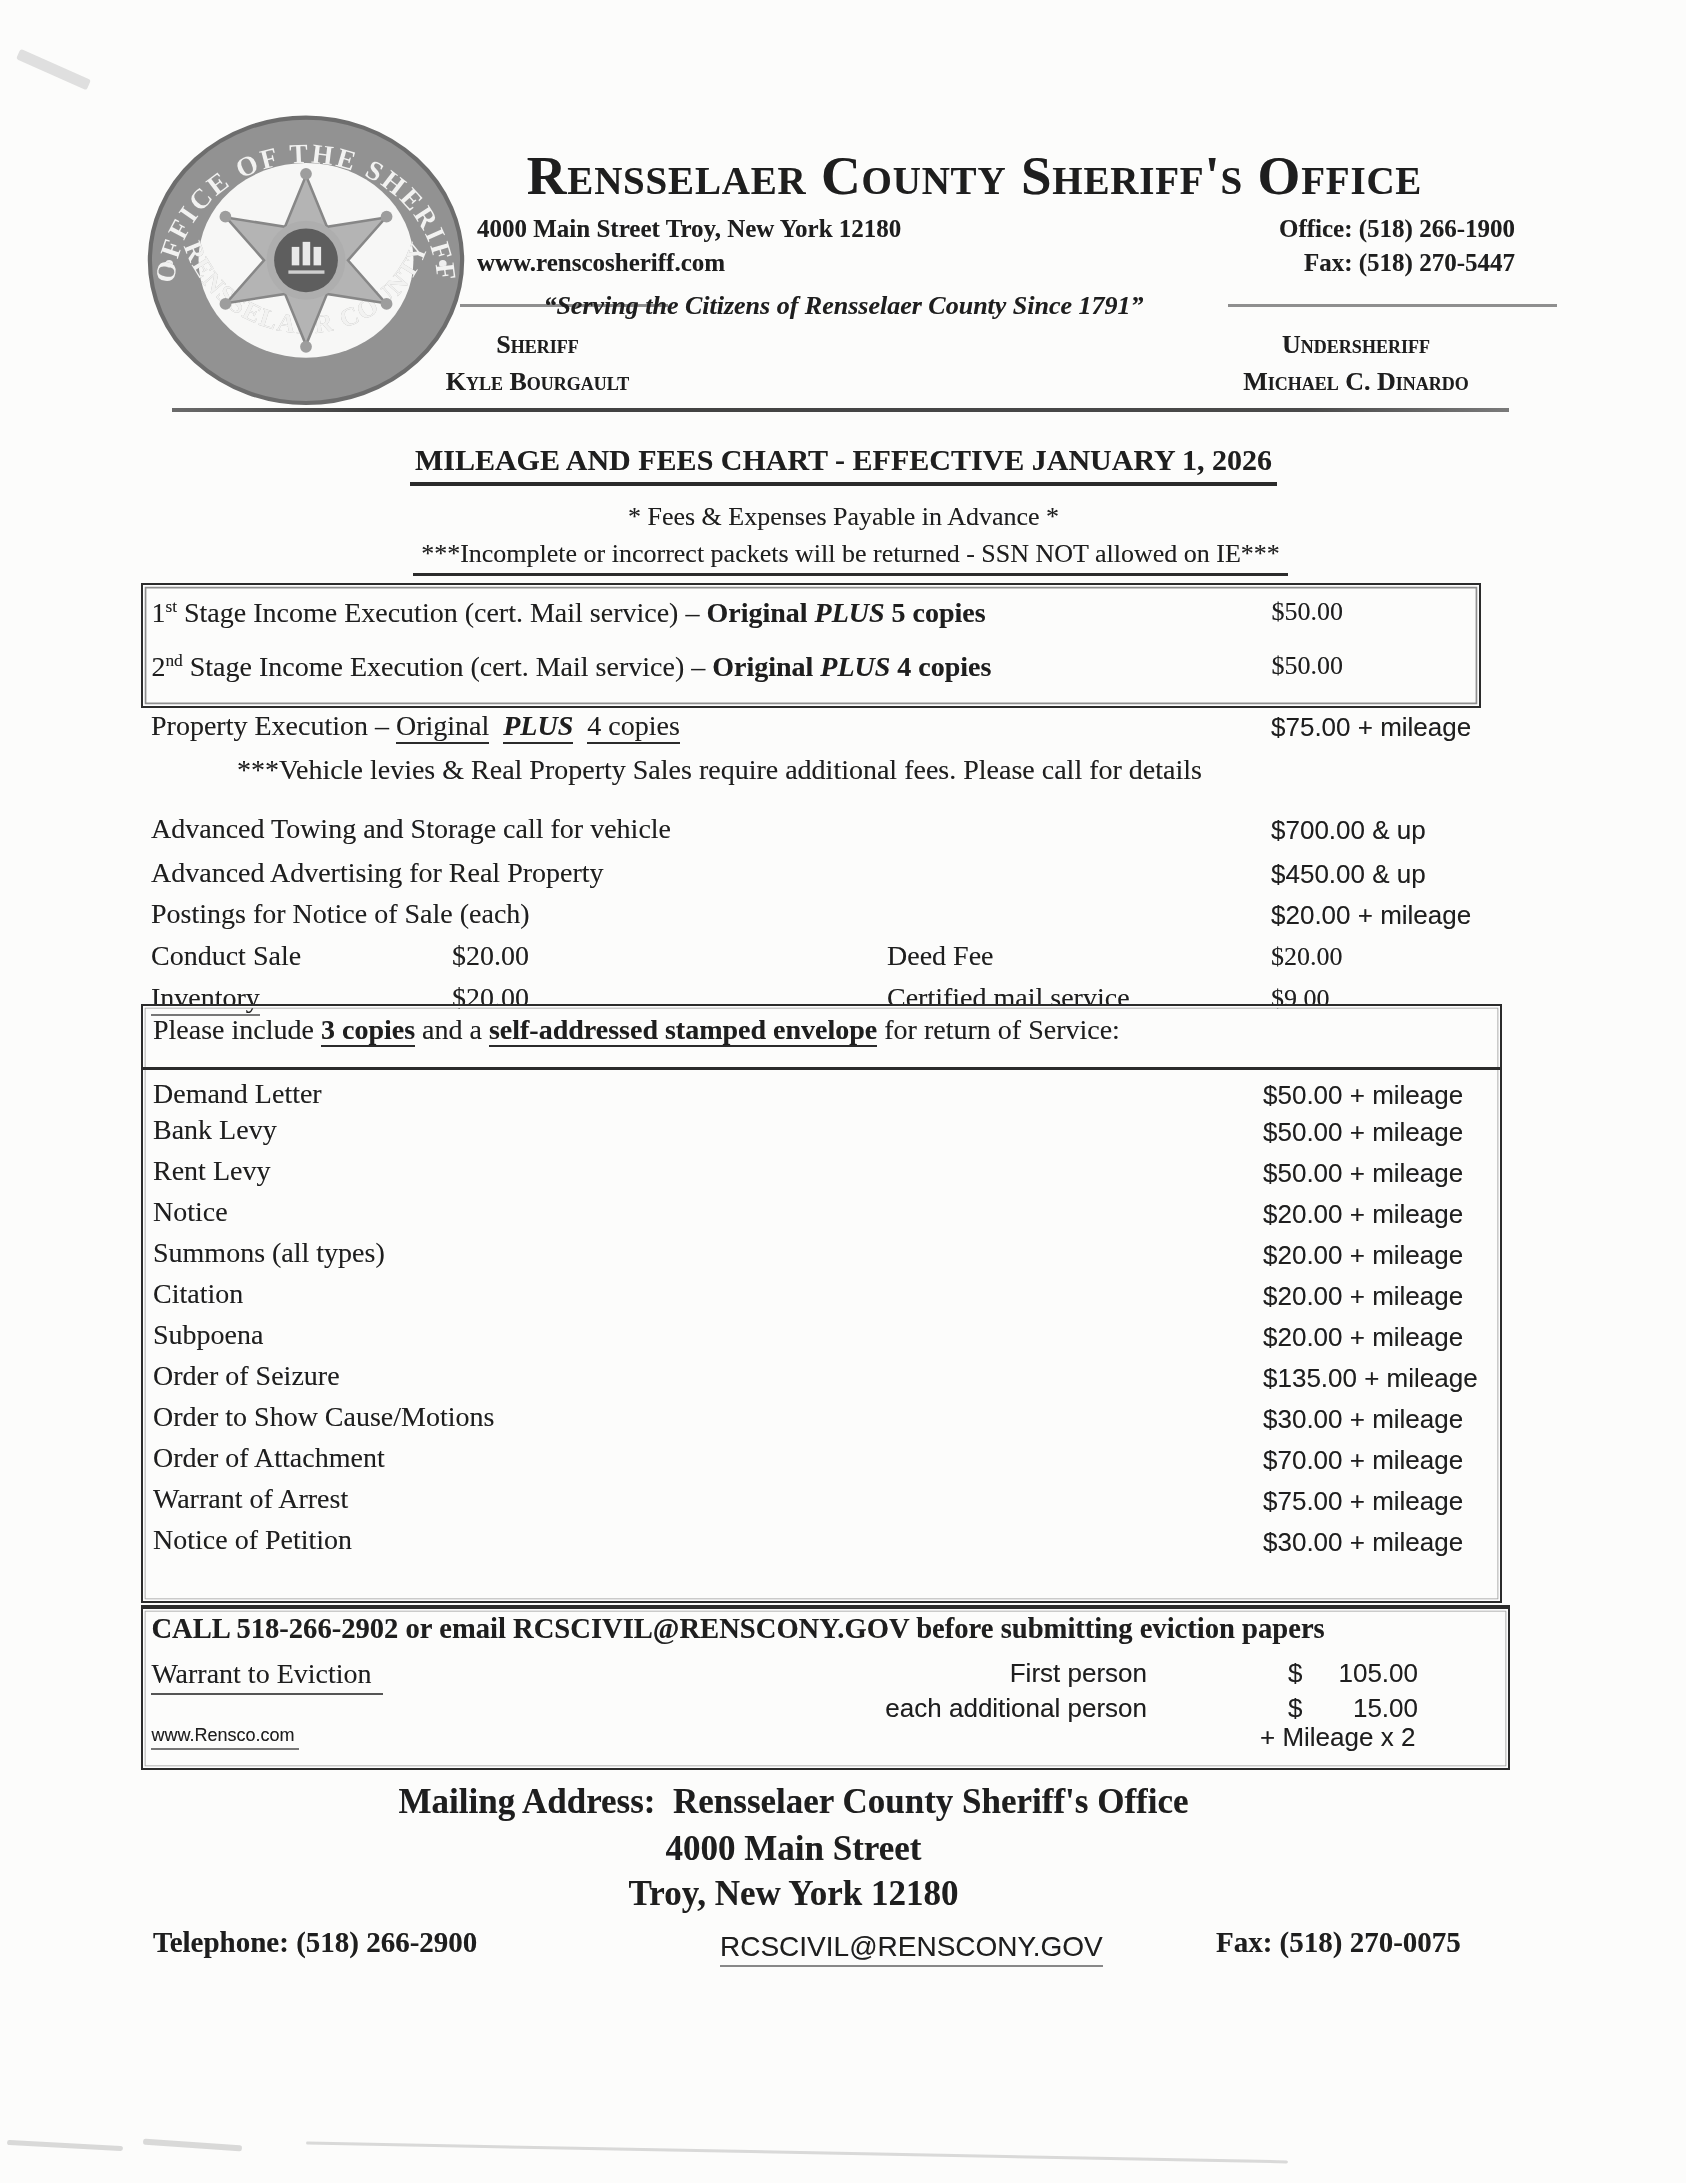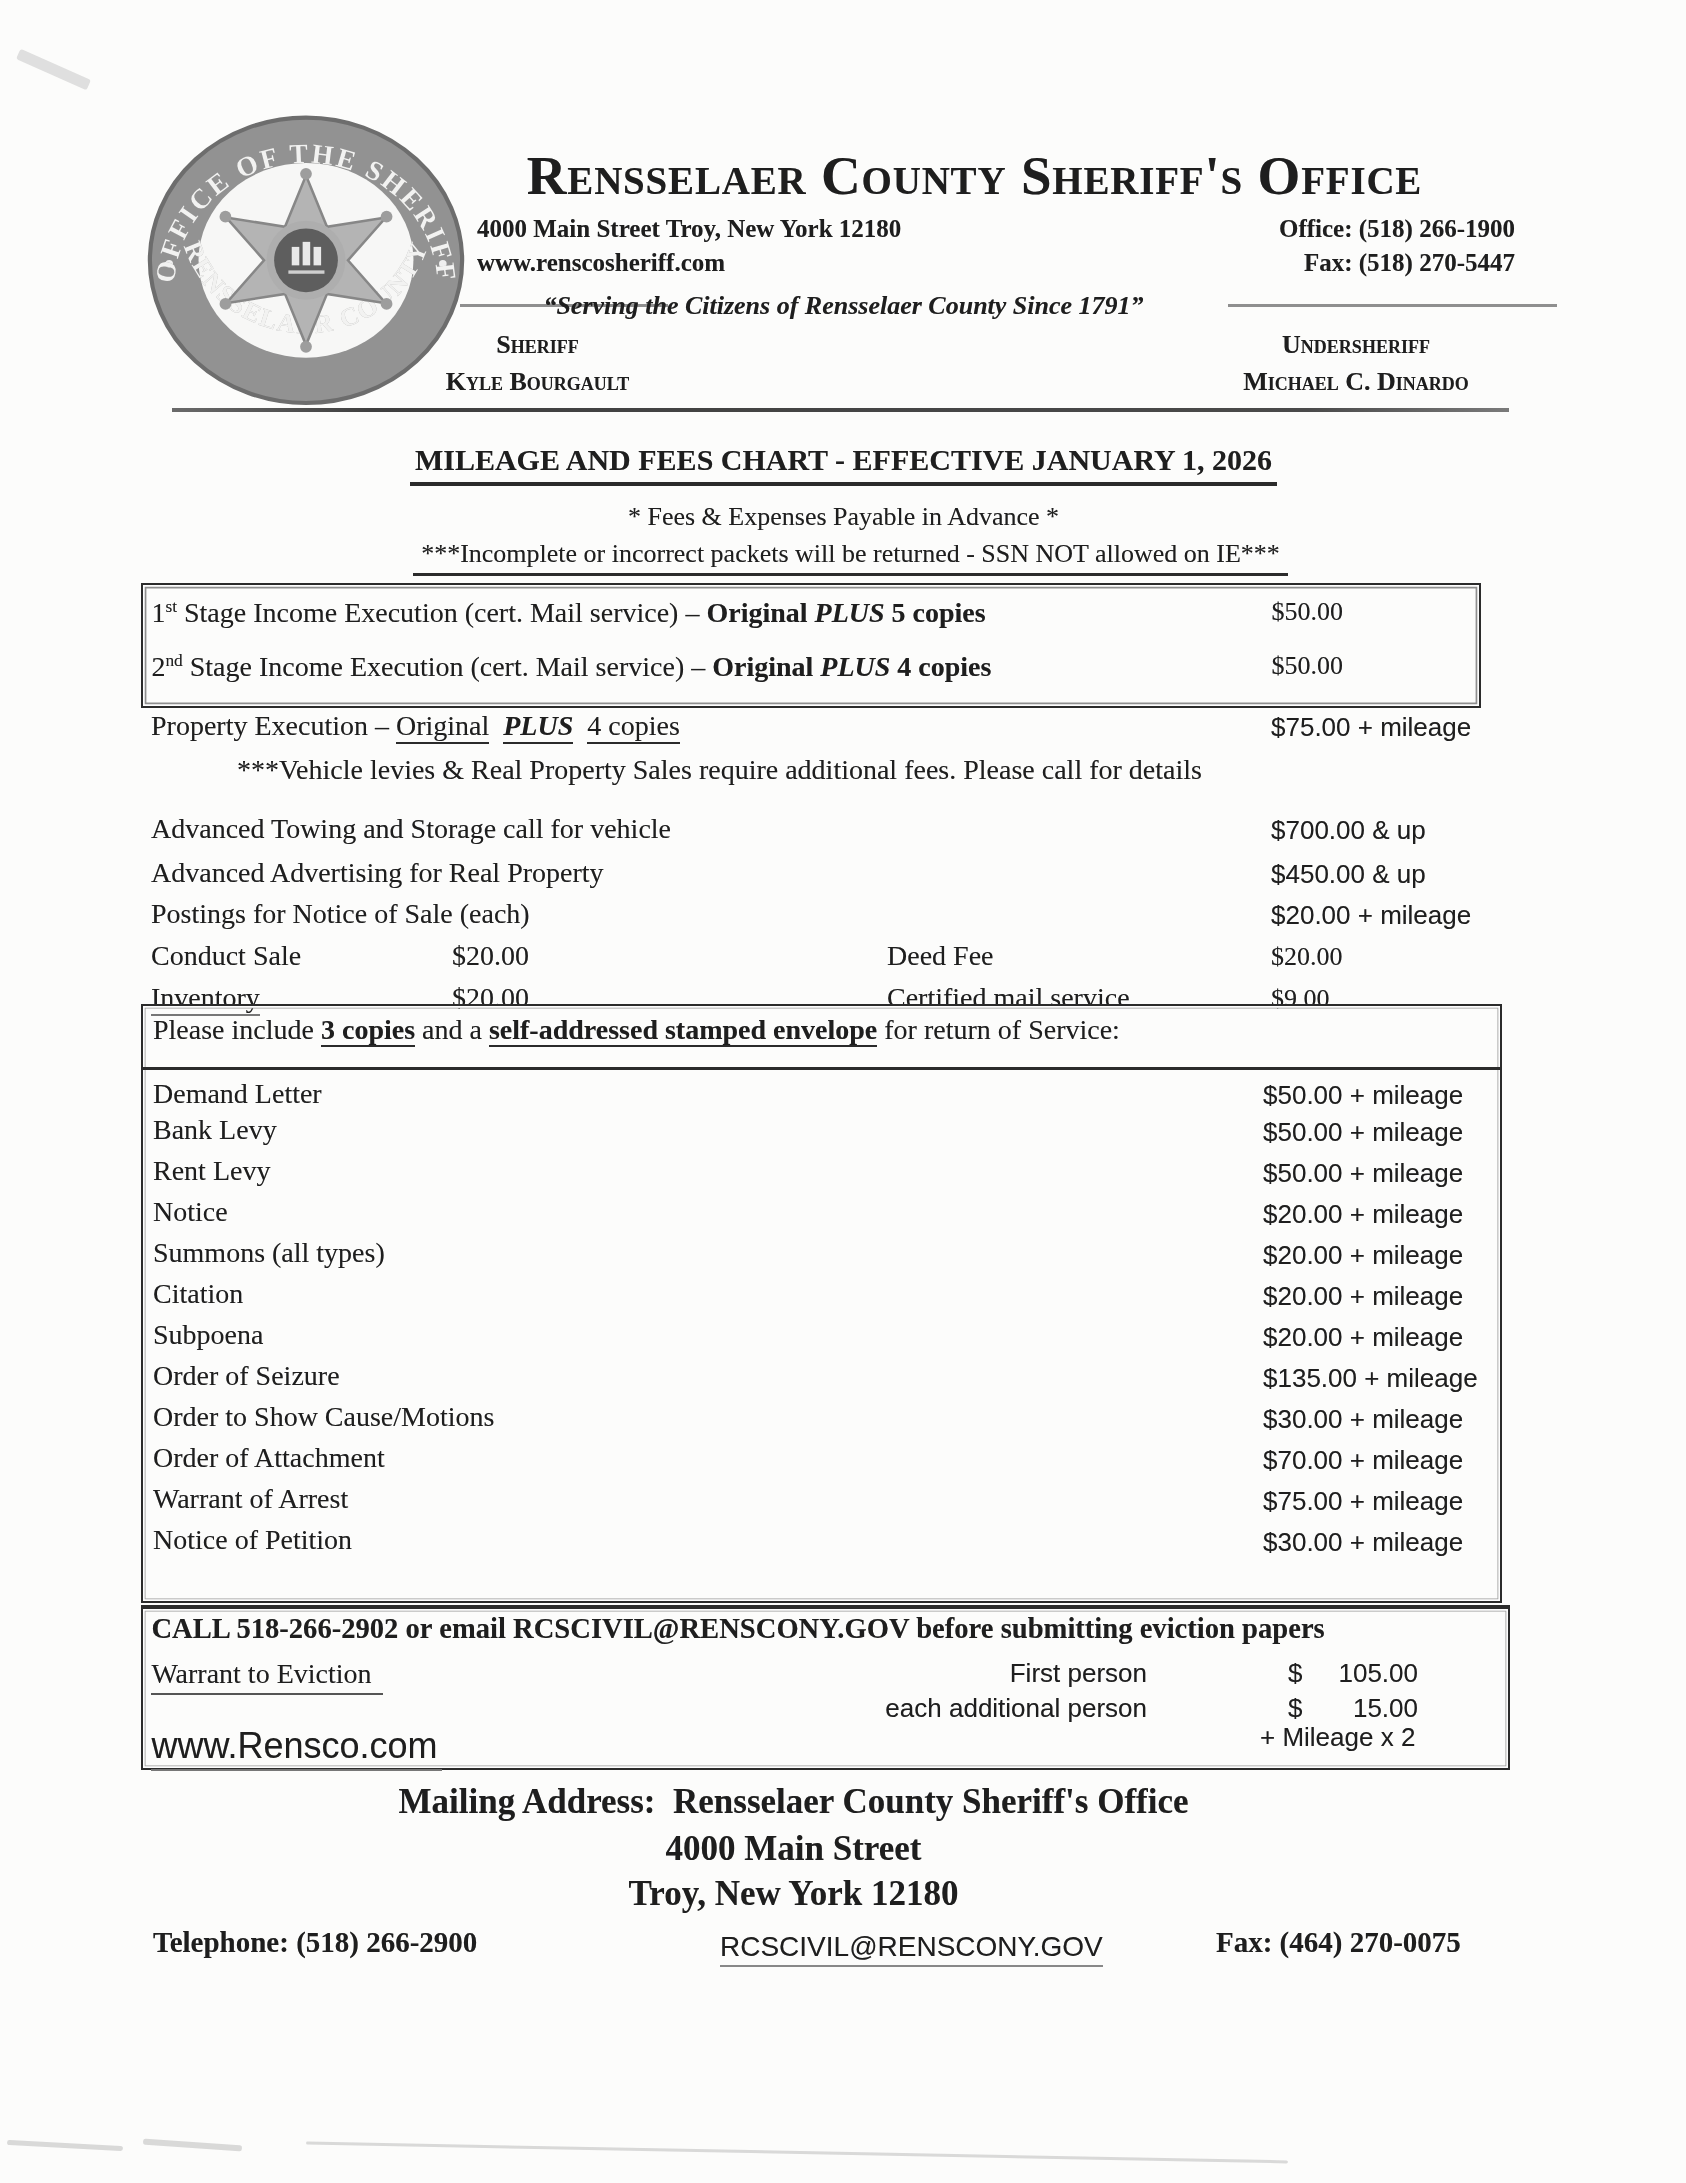--- a/index.html
+++ b/index.html
@@ -44,21 +44,21 @@
   .svc-row{position:relative;height:41px;font-size:28px;padding-left:10px;}
   .svc-row .price{top:3.4px;}
   
   .boxc{left:141px;top:1605px;width:1365px;height:159px;border:2.5px solid #2b2b2b;border-top-width:4.2px;
         box-shadow:inset 0 0 0 1.7px #fdfdfd, inset 0 0 0 2.5px #9a9a9a;}
   .call-line{position:absolute;left:8.4px;top:4.2px;font-size:28.6px;font-weight:bold;white-space:nowrap;}
   .warrant{position:absolute;left:8.4px;top:49px;font-size:28px;border-bottom:2.5px solid #555;padding:0 11.8px 2.5px 0;}
   .ev-lbl{position:absolute;font-size:26px;text-align:right;}
   .ev-cur{position:absolute;font-size:26px;}
   .ev-amt{position:absolute;font-size:26px;text-align:right;}
-  .website{position:absolute;left:8.4px;top:116px;font-size:36px;border-bottom:2.5px solid #777;padding:0 5px 1.7px 0;}
+  .website{position:absolute;left:8.4px;top:116px;font-size:18px;border-bottom:2.5px solid #777;padding:0 5px 1.7px 0;}
   .mileage2{position:absolute;left:1117px;top:113px;font-size:26px;}
   
   .foot-line{left:0;top:0;width:1587px;text-align:center;font-size:35px;font-weight:bold;}
   .foot-tel{left:153px;top:1926px;font-size:29px;font-weight:bold;}
   .foot-email{left:720px;top:1931px;font-size:28px;border-bottom:2.5px solid #888;padding-bottom:1.7px;}
   .foot-fax{left:1216px;top:1926px;font-size:29px;font-weight:bold;}
   
   .artifact{position:absolute;background:#cfcfcf;border-radius:2.5px;}
 </style>
 </head>
@@ -241,16 +241,16 @@
   </div>
 
   <div class="abs foot-line" style="top:1782px;">
     <span>Mailing Address:</span>&nbsp;
     <span>Rensselaer County Sheriff's Office</span>
   </div>
   <div class="abs foot-line" style="top:1829px;">4000 Main Street</div>
   <div class="abs foot-line" style="top:1874px;">Troy, New York 12180</div>
   <div class="abs foot-tel">Telephone: (518) 266-2900</div>
   <div class="abs foot-email sans">RCSCIVIL@RENSCONY.GOV</div>
-  <div class="abs foot-fax">Fax: (464) 270-0075</div>
+  <div class="abs foot-fax">Fax: (518) 270-0075</div>
 
 </div>
 
 
 </body></html>

